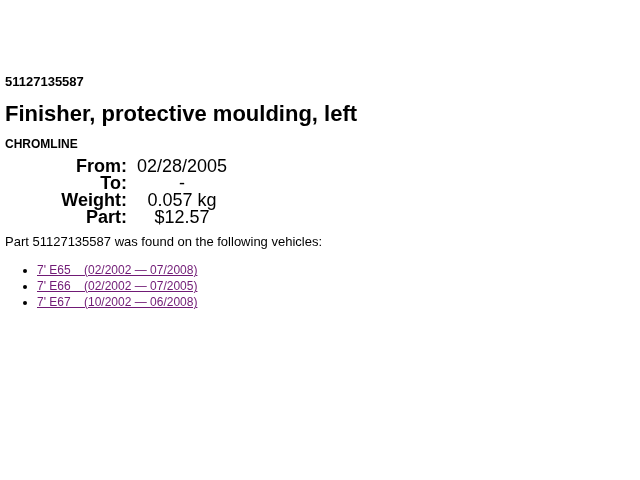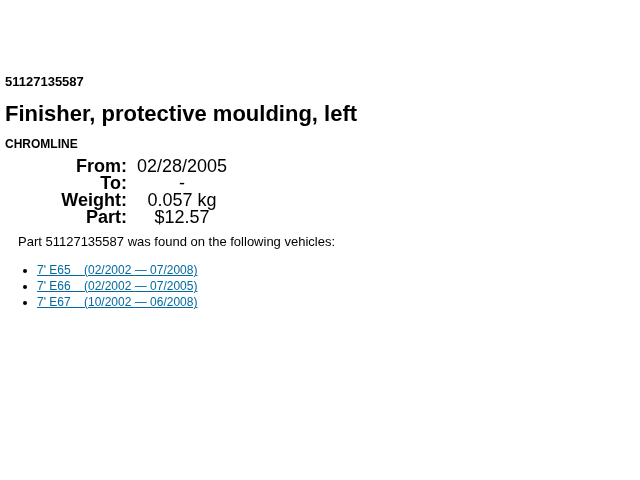--- a/index.html
+++ b/index.html
@@ -49,35 +49,35 @@
     table.details td.lbl {
       width: 122px;
       text-align: right;
       font-weight: bold;
     }
     table.details td.val {
       padding-left: 10px;
       text-align: center;
     }
     p.found-on {
-      margin: 9px 0 0 13px;
+      margin: 9px 0 0 0;
       font-size: 13px;
       line-height: 13px;
     }
     ul.vehicles {
       margin: 14px 0 0 0;
       padding: 0 0 0 32px;
       list-style-type: disc;
     }
     ul.vehicles li {
       font-size: 12px;
       line-height: 16px;
     }
     ul.vehicles a {
-      color: #0369a1;
+      color: #701a75;
       text-decoration: underline;
       white-space: pre;
       cursor: pointer;
     }
   </style>
 </head>
 <body>
 
 <div class="page">
 

